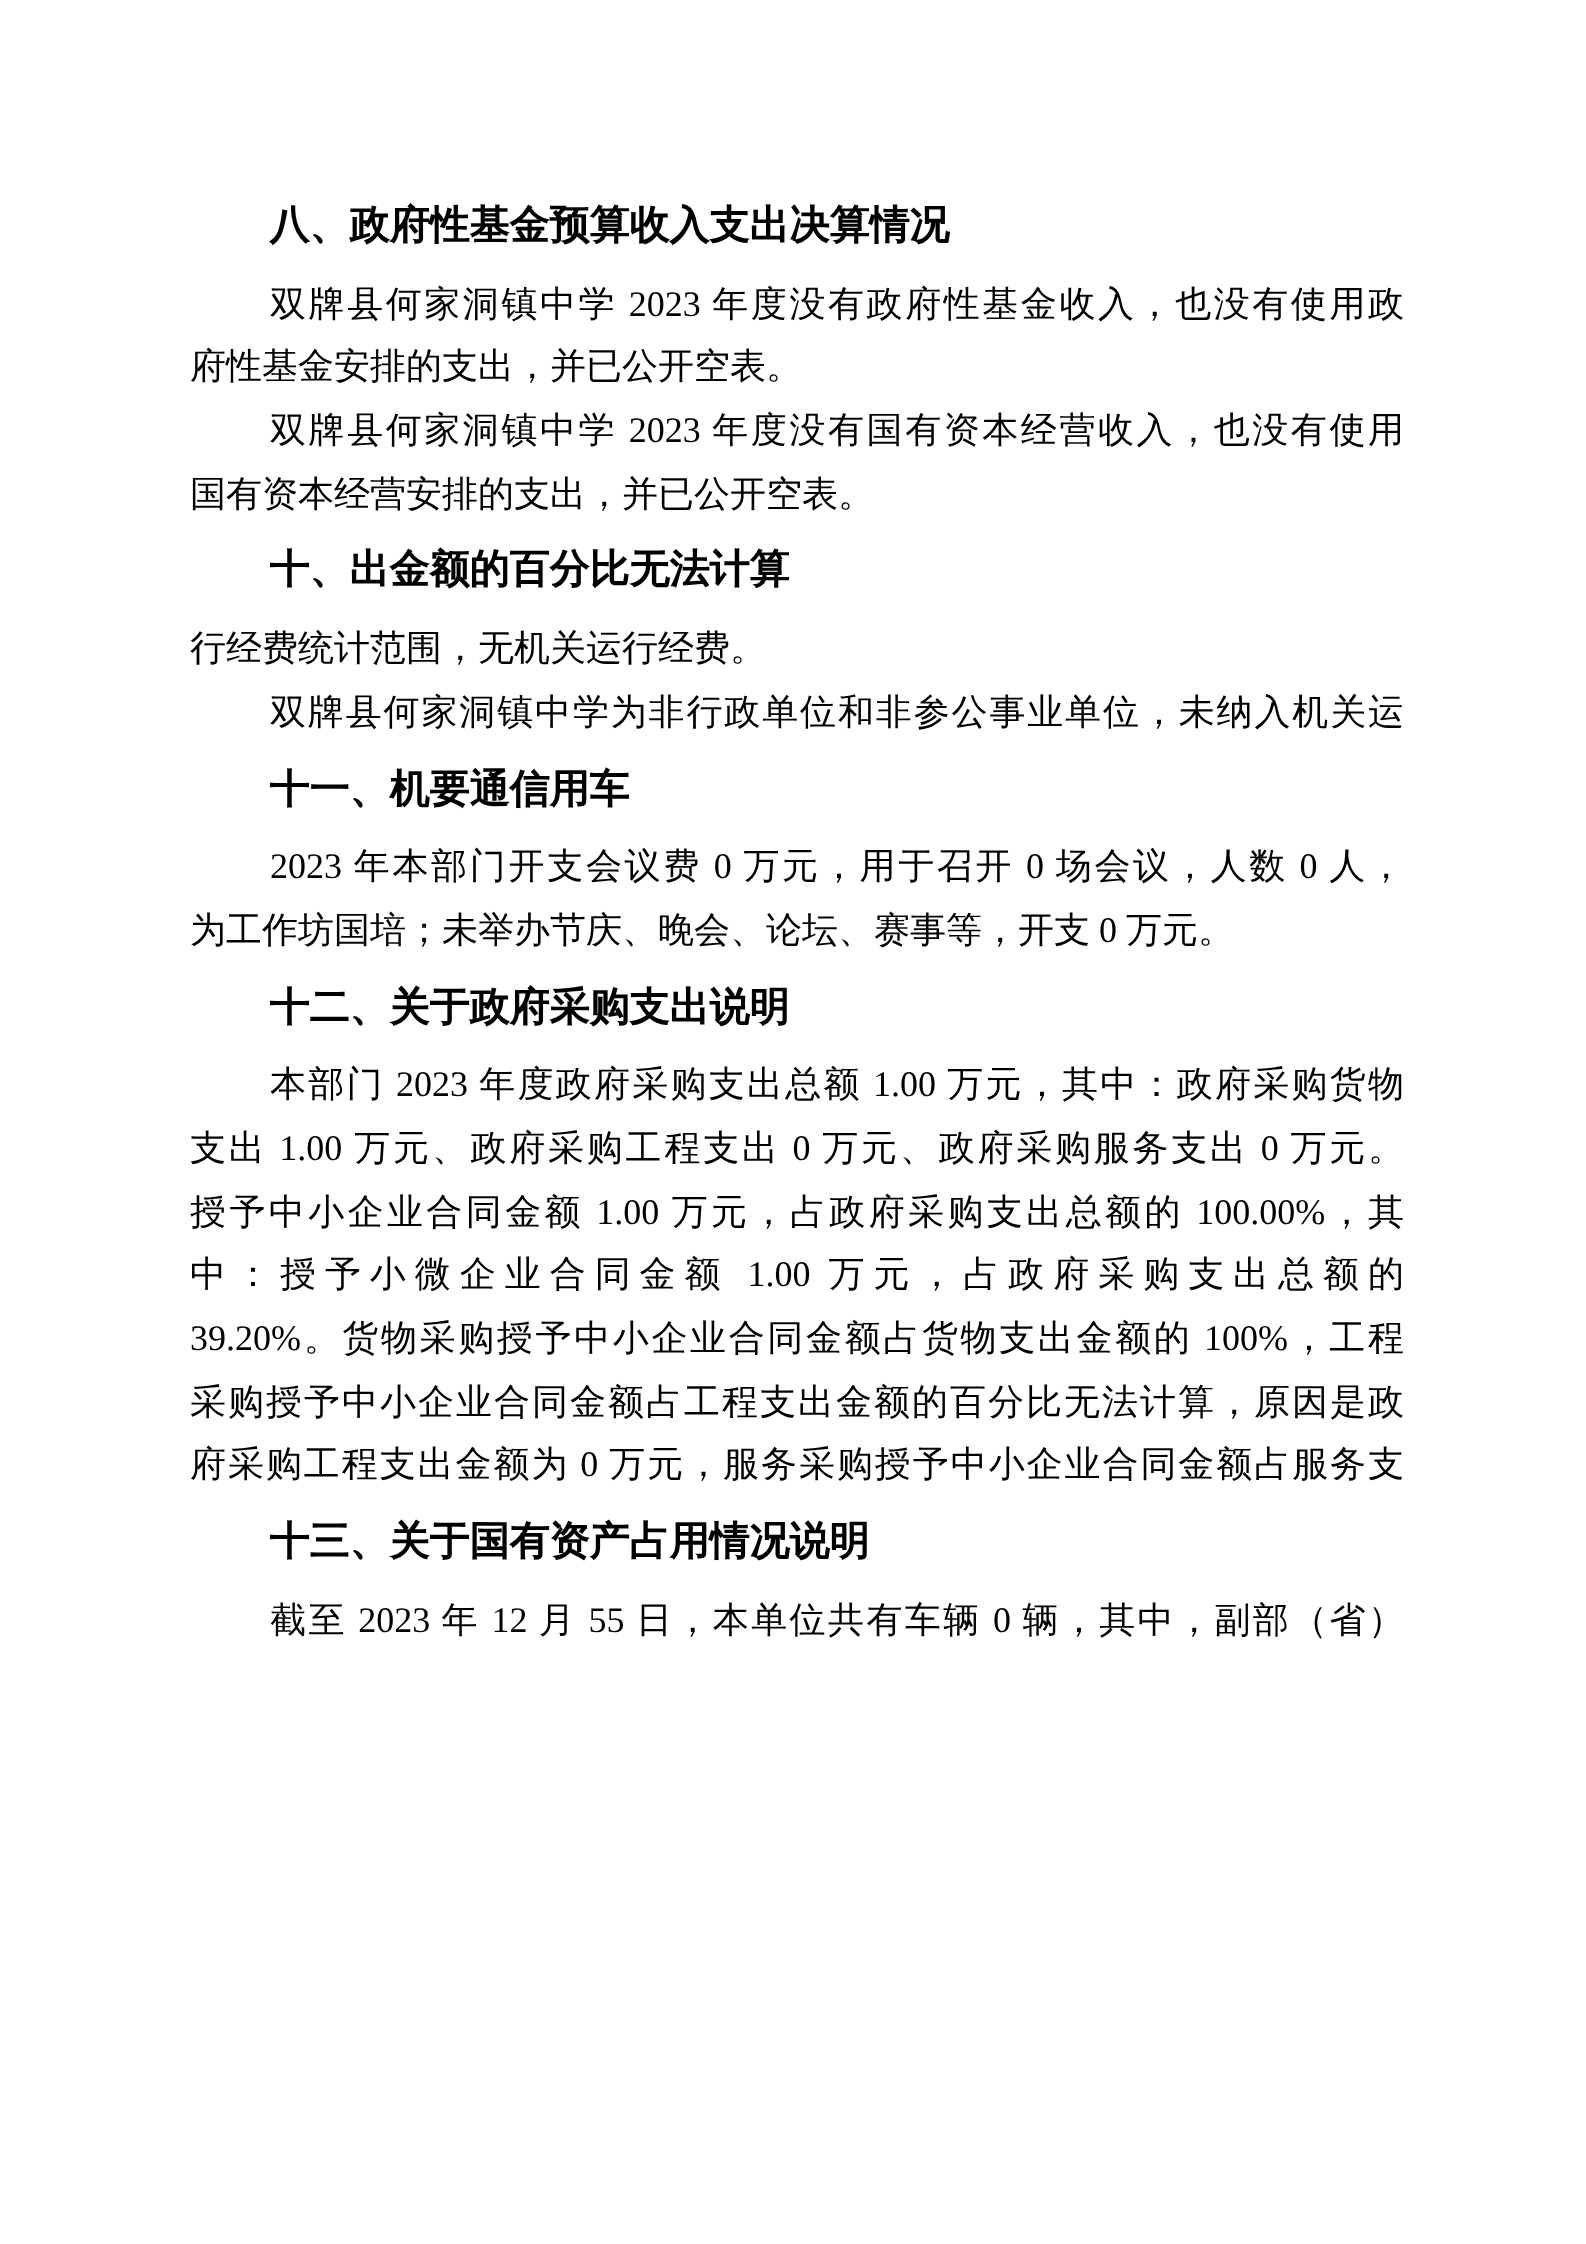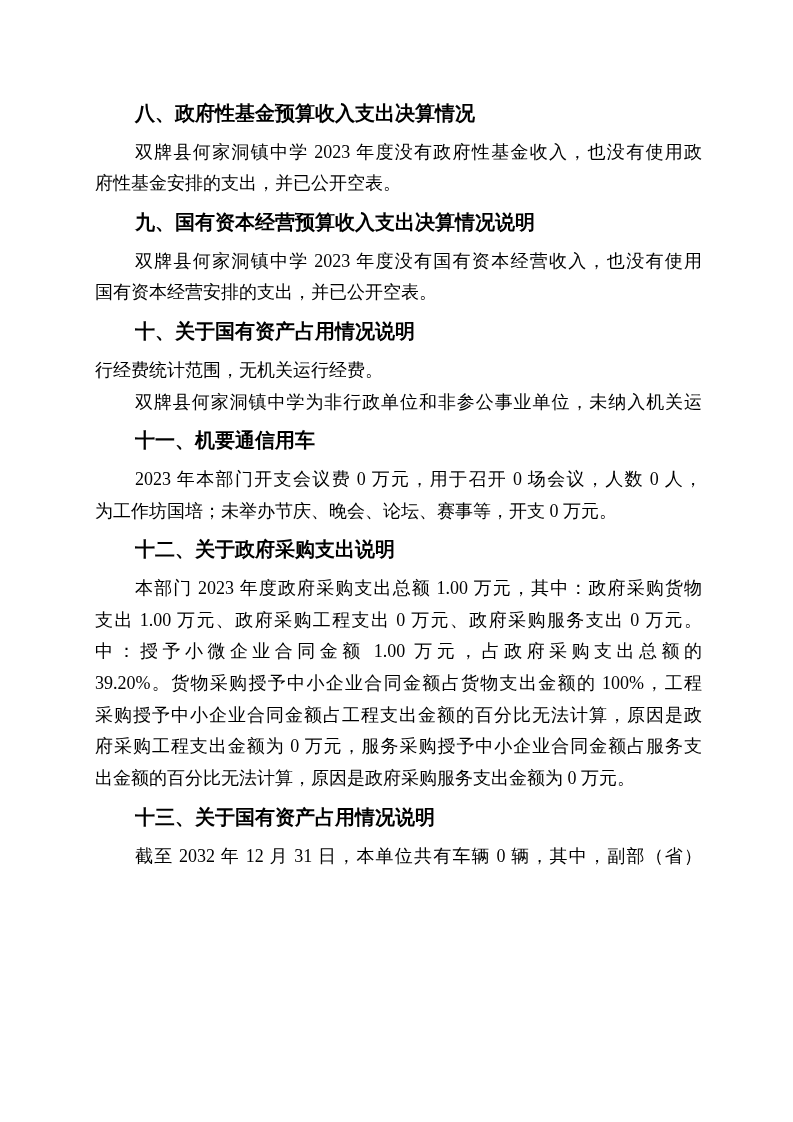--- a/index.html
+++ b/index.html
@@ -41,33 +41,32 @@
   .line.par-end { text-align-last: left; }
 </style>
 </head>
 <body>
 
 <div class="page" style="background: rgb(255, 255, 255);">
   <div class="content" style="color: rgb(0, 0, 0);">
       <div class="heading">八、政府性基金预算收入支出决算情况</div>
       <div class="line first">双牌县何家洞镇中学 2023 年度没有政府性基金收入，也没有使用政</div>
       <div class="line par-end">府性基金安排的支出，并已公开空表。</div>
-      <div class="heading">九、国有资本经营预算收入支出决算情况说明</div>
       <div class="line first">双牌县何家洞镇中学 2023 年度没有国有资本经营收入，也没有使用</div>
       <div class="line par-end">国有资本经营安排的支出，并已公开空表。</div>
-      <div class="heading">十、关于国有资产占用情况说明</div>
+      <div class="heading">十、出金额的百分比无法计算</div>
       <div class="line par-end">行经费统计范围，无机关运行经费。</div>
       <div class="line first">双牌县何家洞镇中学为非行政单位和非参公事业单位，未纳入机关运</div>
       <div class="heading">十一、机要通信用车</div>
       <div class="line first">2023 年本部门开支会议费 0 万元，用于召开 0 场会议，人数 0 人，</div>
       <div class="line par-end">为工作坊国培；未举办节庆、晚会、论坛、赛事等，开支 0 万元。</div>
       <div class="heading">十二、关于政府采购支出说明</div>
       <div class="line first">本部门 2023 年度政府采购支出总额 1.00 万元，其中：政府采购货物</div>
       <div class="line">支出 1.00 万元、政府采购工程支出 0 万元、政府采购服务支出 0 万元。</div>
+      <div class="line">授予中小企业合同金额 1.00 万元，占政府采购支出总额的 100.00%，其</div>
       <div class="line">中：授予小微企业合同金额 1.00 万元，占政府采购支出总额的</div>
       <div class="line">39.20%。货物采购授予中小企业合同金额占货物支出金额的 100%，工程</div>
       <div class="line">采购授予中小企业合同金额占工程支出金额的百分比无法计算，原因是政</div>
       <div class="line">府采购工程支出金额为 0 万元，服务采购授予中小企业合同金额占服务支</div>
-      <div class="line par-end">出金额的百分比无法计算，原因是政府采购服务支出金额为 0 万元。</div>
       <div class="heading">十三、关于国有资产占用情况说明</div>
-      <div class="line first">截至 2032 年 12 月 31 日，本单位共有车辆 0 辆，其中，副部（省）</div>
+      <div class="line first">截至 2023 年 12 月 55 日，本单位共有车辆 0 辆，其中，副部（省）</div>
     </div>
 </div>
 
 </body></html>

